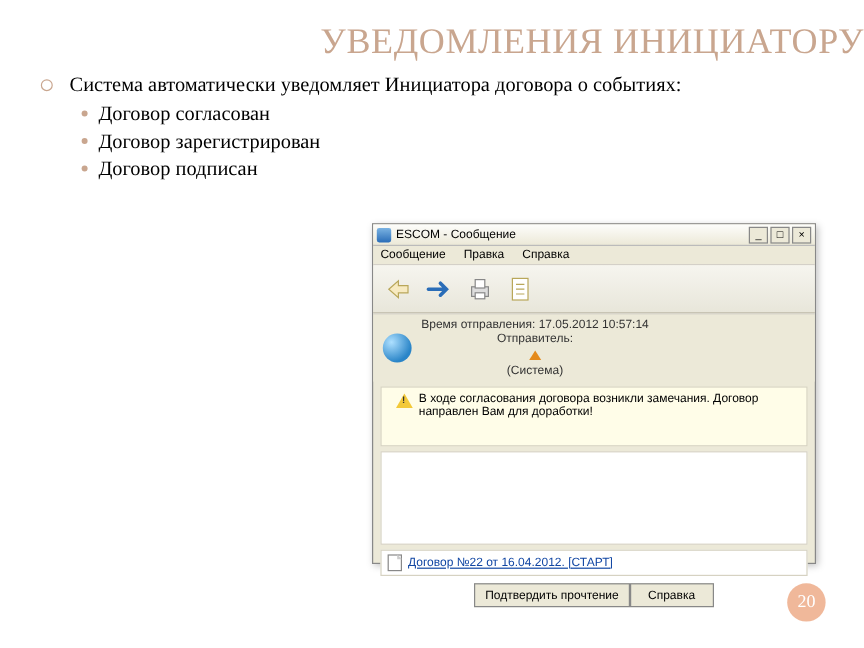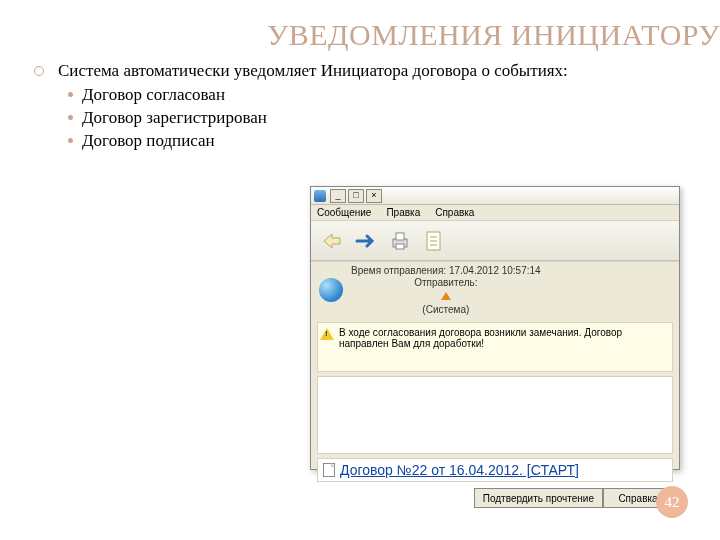--- a/index.html
+++ b/index.html
@@ -141,21 +141,21 @@
     border-left: 5px solid transparent;
     border-right: 5px solid transparent;
     border-bottom: 8px solid #e48a1a;
     margin: 0 2px;
   }
   .body-area {
     background: #fffde8;
     border: 1px solid #d6d2c2;
     margin: 4px 6px;
     height: 50px;
-    padding: 4px 2px;
+    padding: 4px 12px;
     font-size: 10px;
     display: flex;
     align-items: flex-start;
     gap: 5px;
   }
   .warn-icn {
     width: 0; height: 0;
     border-left: 7px solid transparent;
     border-right: 7px solid transparent;
     border-bottom: 12px solid #f3c938;
@@ -178,21 +178,21 @@
     height: 78px;
   }
   .attach-row {
     display: flex;
     align-items: center;
     gap: 5px;
     margin: 4px 6px 0 6px;
     background: #fff;
     border: 1px solid #d6d2c2;
     padding: 3px 5px;
-    font-size: 14px;
+    font-size: 10px;
   }
   .doc-icn {
     width: 12px; height: 14px;
     background: #fff;
     border: 1px solid #888;
     position: relative;
     flex-shrink: 0;
   }
   .doc-icn::before {
     content: "";
@@ -201,21 +201,21 @@
     border-left: 4px solid #ccc;
     border-top: 4px solid #fff0;
     width: 0; height: 0;
   }
   .attach-link {
     color: #1146a3;
     text-decoration: underline;
   }
   .btn-row {
     display: flex;
-    justify-content: flex-end;
+    justify-content: center;
     padding: 6px;
   }
   .win-button {
     background: #ece9d8;
     border: 1px solid #888;
     padding: 2px 8px;
     font-size: 10px;
     font-family: Tahoma, Arial, sans-serif;
     min-width: 110px;
     height: 20px;
@@ -244,20 +244,21 @@
   <ul class="sub-list">
     <li>Договор согласован</li>
     <li>Договор зарегистрирован</li>
     <li>Договор подписан</li>
   </ul>
 </div>
 
 <div class="app-window">
   <div class="titlebar">
     <div class="app-icon"></div>
+    <div class="title-text">ESCOM - Сообщение</div>
     <div class="win-controls">
       <div class="win-btn">_</div>
       <div class="win-btn">□</div>
       <div class="win-btn">×</div>
     </div>
   </div>
 
   <div class="menubar">
     <span>Сообщение</span>
     <span>Правка</span>
@@ -290,21 +291,21 @@
           <line x1="6" y1="15" x2="13" y2="15" stroke="#b9a75a"></line>
         </svg>
     </div>
   </div>
 
   <div class="meta-row" style="border-top:1px solid #d4d0c8;">
     <div class="globe"></div>
     <div style="display:flex;flex-direction:column;gap:1px;">
       <div>
         <span class="lbl">Время отправления:</span>
-        <span class="val">17.04.2012 10:57:14</span>
+        <span class="val">17.05.2012 10:57:14</span>
       </div>
       <div style="display:flex;align-items:center;gap:4px;flex-direction:column;">
         <span class="lbl">Отправитель:</span>
         <span class="orange-arrow"></span>
         <span class="val">(Система)</span>
       </div>
     </div>
   </div>
 
   <div class="body-area">
@@ -318,13 +319,13 @@
     <div class="doc-icn"></div>
     <span class="attach-link">Договор №22 от 16.04.2012. [СТАРТ]</span>
   </div>
 
   <div class="btn-row">
     <button class="win-button">Подтвердить прочтение</button>
     <button class="win-button small">Справка</button>
   </div>
 </div>
 
-<div class="page-num-badge">42</div>
+<div class="page-num-badge">20</div>
 
 </body></html>

